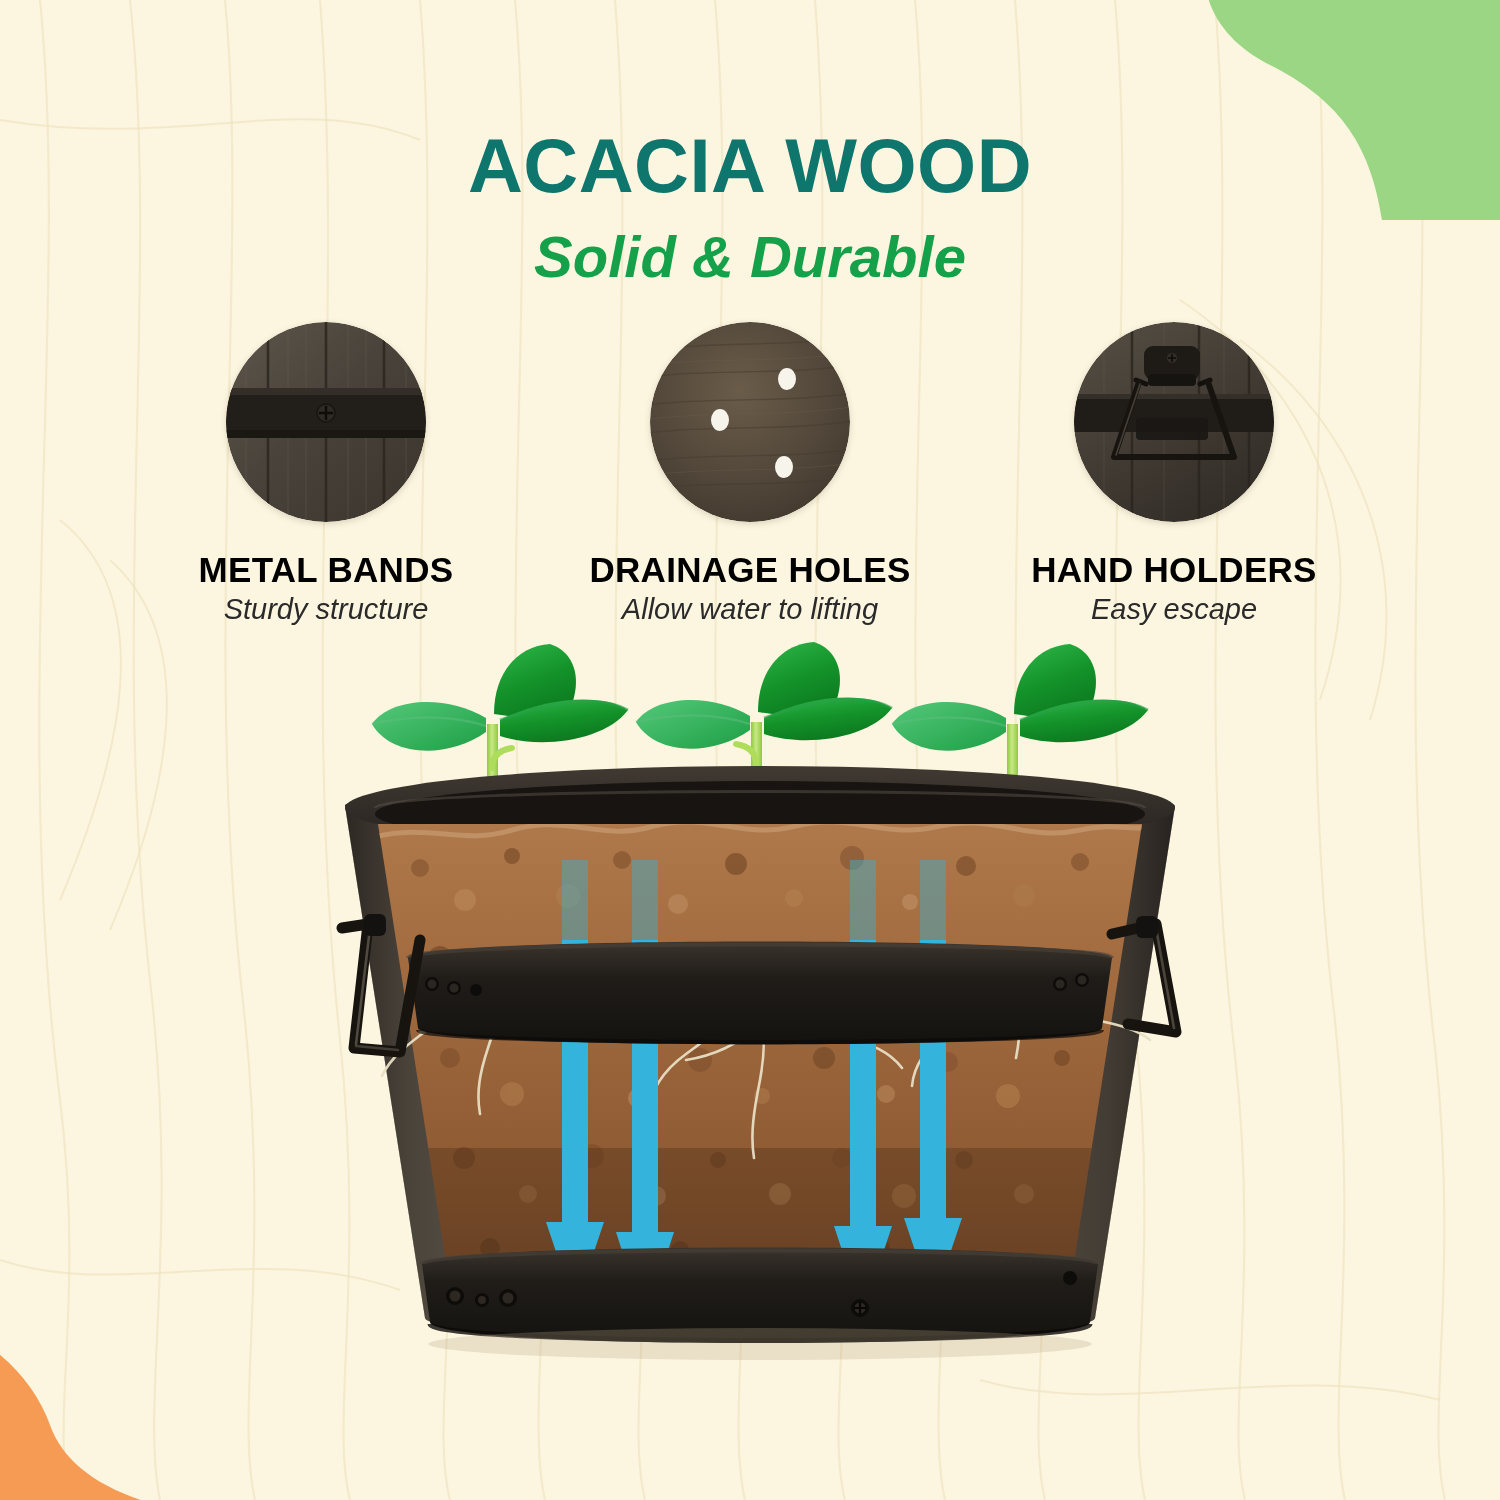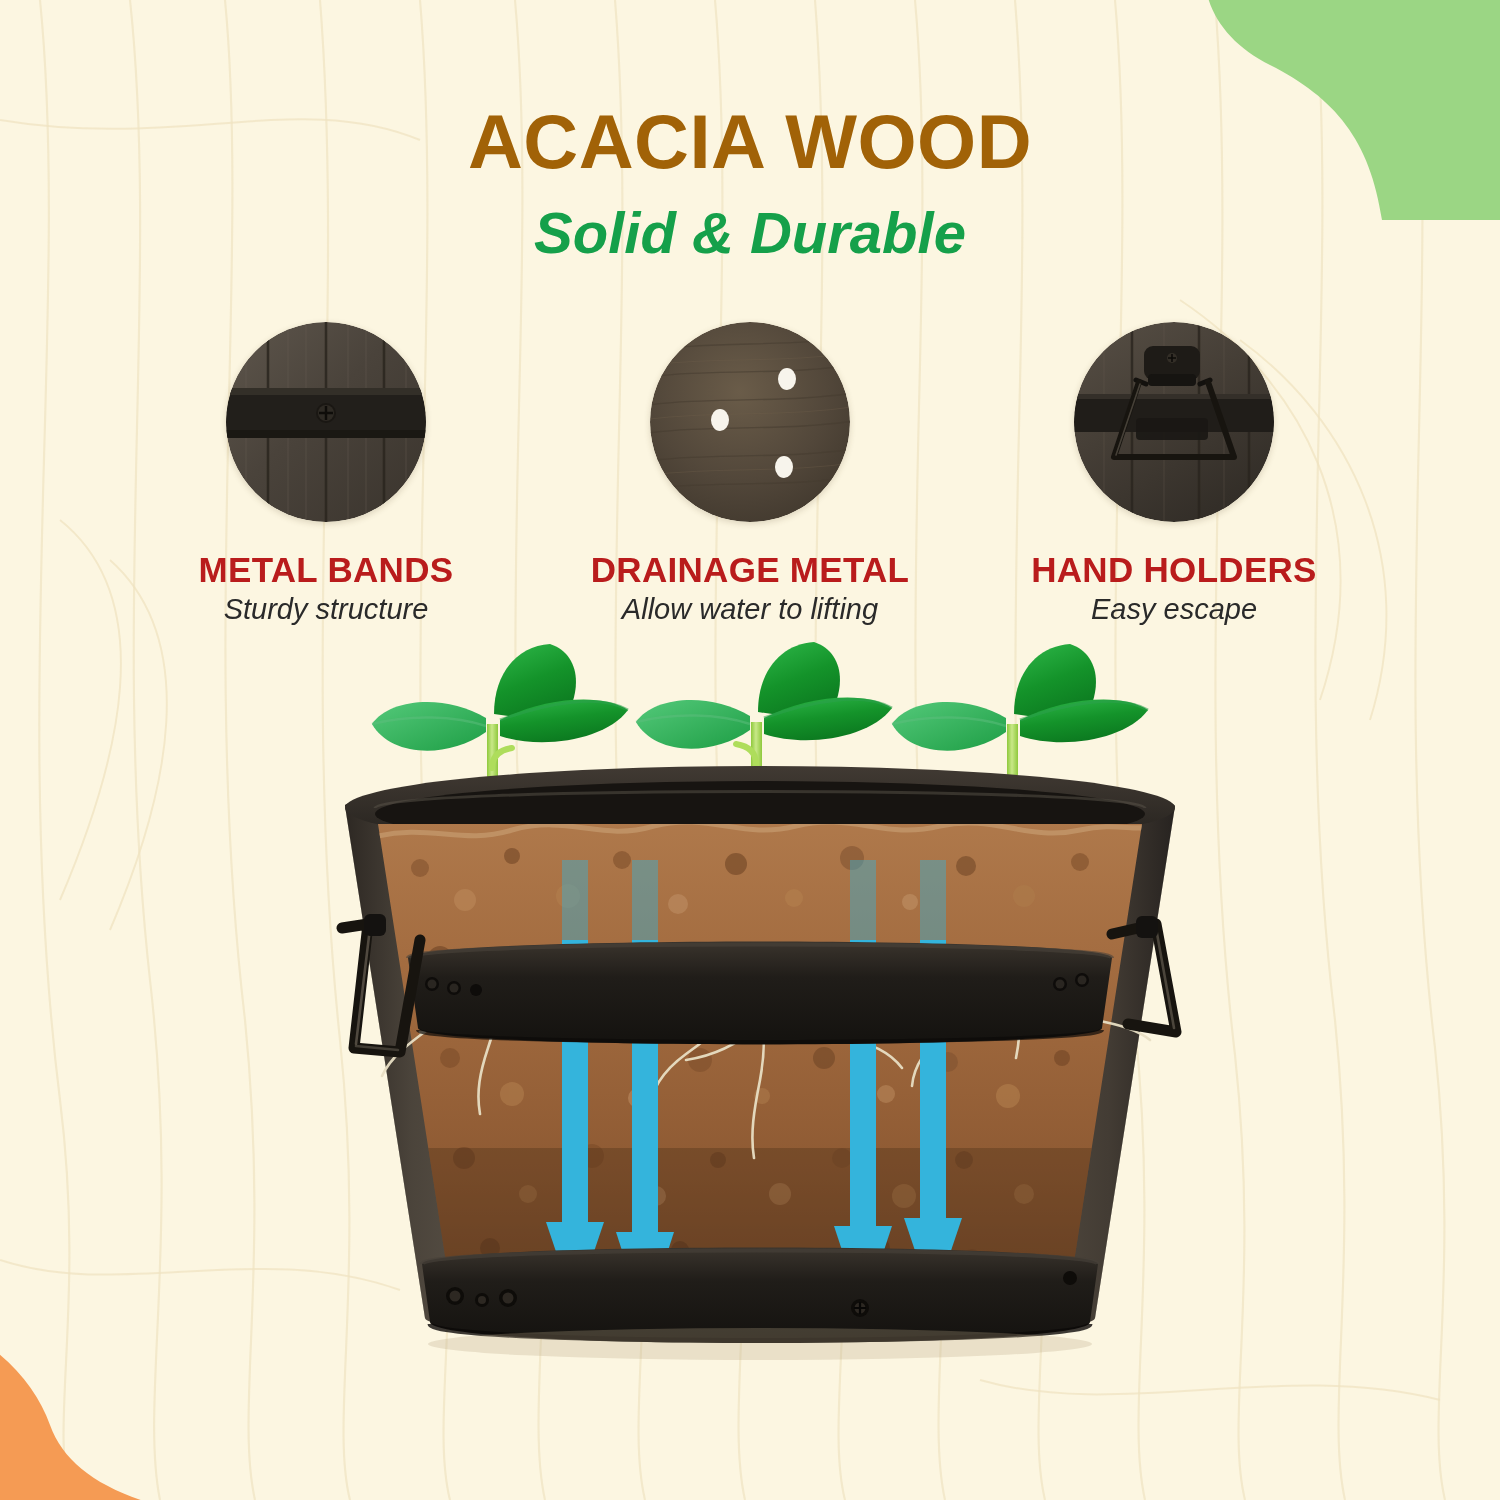--- a/index.html
+++ b/index.html
@@ -15,42 +15,42 @@
   #bg-texture { position:absolute; inset:0; z-index:0; }
 
   
   #blob-green { position:absolute; top:-110px; right:-80px; width:460px; height:330px; z-index:1; }
   #blob-orange{ position:absolute; bottom:-60px; left:-120px; width:420px; height:300px; z-index:1; }
 
   
   .header { position:absolute; top:104px; left:0; width:1500px; text-align:center; z-index:5; }
   .title {
     font-size:76px; font-weight:bold; letter-spacing:0.5px;
-    color:#a16207; line-height:1.0;
+    color:#0f766e; line-height:1.0;margin-top:24px;
   }
   .subtitle {
     font-size:58px; font-style:italic; font-weight:bold;
     color:#15A04A; margin-top:24px; line-height:1.0;
   }
 
   
   .features {
     position:absolute; top:322px; left:0; width:1500px;
     display:flex; justify-content:center; gap:188px; z-index:5;
   }
   .feature { width:236px; display:flex; flex-direction:column; align-items:center; }
   .circle {
     width:200px; height:200px; border-radius:50%;
     overflow:hidden; position:relative;
     box-shadow:0 2px 6px rgba(80,60,30,.18);
   }
   .circle svg { display:block; width:200px; height:200px; }
   .feat-title {
     margin-top:28px; font-size:35px; font-weight:bold;
-    color:#b91c1c; letter-spacing:0.3px; white-space:nowrap;
+    color:#000000; letter-spacing:0.3px; white-space:nowrap;
   }
   .feat-sub {
     margin-top:3px; font-size:29px; font-style:italic;
     color:#2A2A2A; white-space:nowrap;
   }
 
   
   #product { position:absolute; top:628px; left:250px; width:1020px; height:800px; z-index:4; }
   #product svg { display:block; width:1020px; height:800px; }
 </style>
@@ -170,21 +170,21 @@
             <path d="M-10,44 C70,34 130,42 210,30"></path>
             <path d="M-10,98 C70,88 130,96 210,84"></path>
             <path d="M-10,154 C70,144 130,152 210,140"></path>
           </g>
           <ellipse cx="70" cy="98" rx="9" ry="11" fill="#F7F4EC"></ellipse>
           <ellipse cx="137" cy="57" rx="9" ry="11" fill="#F7F4EC"></ellipse>
           <ellipse cx="134" cy="145" rx="9" ry="11" fill="#F7F4EC"></ellipse>
         </g>
       </svg>
     </div>
-    <div class="feat-title">DRAINAGE METAL</div>
+    <div class="feat-title">DRAINAGE HOLES</div>
     <div class="feat-sub">Allow water to lifting</div>
   </div>
 
   <div class="feature">
     <div class="circle">
       <svg viewBox="0 0 200 200">
         <defs>
           <clipPath id="c3">
               <circle cx="100" cy="100" r="100"></circle>
             </clipPath>

